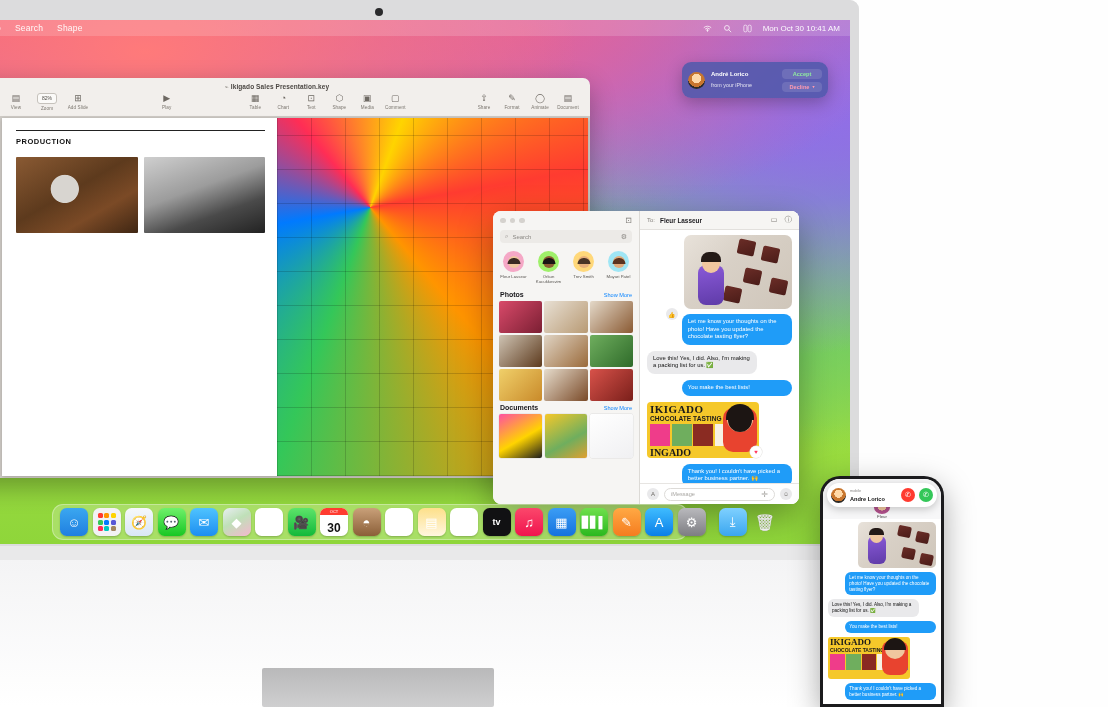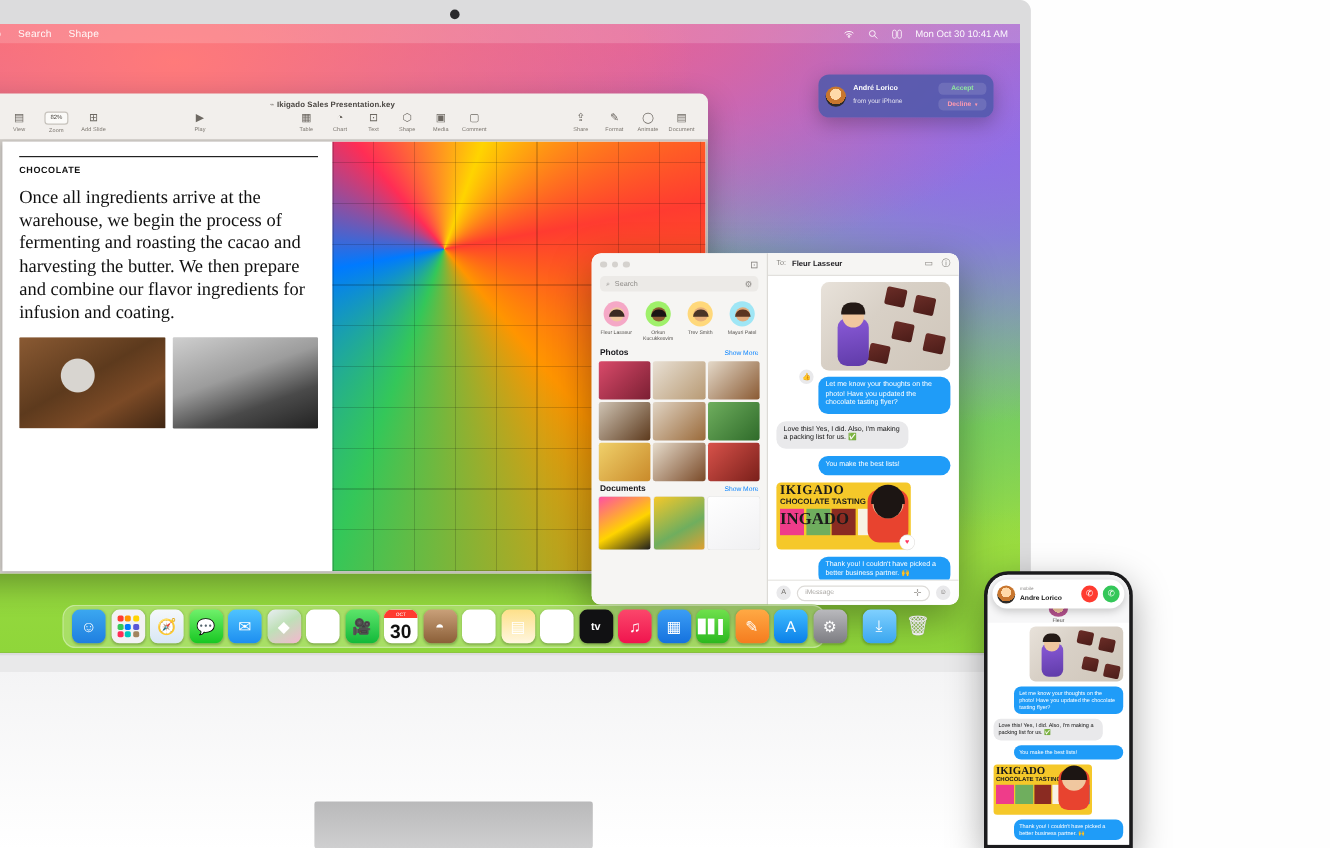--- a/index.html
+++ b/index.html
@@ -307,22 +307,21 @@
         <div class="tb-item">
           <span class="tb-gl">▤</span>
           <span class="tb-lb">Document</span>
         </div>
       </div>
 
       <div class="kn-canvas">
         <div class="slide">
           <div class="slide-left">
             <div class="slide-rule"></div>
-            <div class="kicker">CHOCOLATE</div>
-            <div class="body-copy">Once all ingredients arrive at the warehouse, we begin the process of fermenting and roasting the cacao and harvesting the butter. We then prepare and combine our flavor ingredients for infusion and coating.</div>
+            <div class="kicker">PRODUCTION</div>
             <div class="slide-photos">
               <div class="ph ph1"></div>
               <div class="ph ph2"></div>
             </div>
           </div>
           <div class="slide-right"></div>
         </div>
       </div>
     </div>
 
@@ -444,21 +443,21 @@
           <div class="flyer">
             <div style="position:absolute;left:3px;top:1px;font-family:'Liberation Serif',serif;font-size:11px;letter-spacing:.5px;color:#1a1a1a;font-weight:bold">IKIGADO</div>
             <div style="position:absolute;left:3px;top:13px;font-size:6.6px;font-weight:bold;color:#1a1a1a">CHOCOLATE TASTING</div>
             <div style="position:absolute;left:3px;top:22px;right:3px;height:22px;display:grid;grid-template-columns:repeat(5,1fr);gap:1.5px">
               <div style="background:#ef3c8a"></div>
                 <div style="background:#6fae5e"></div>
               <div style="background:#8a2b22"></div>
                 <div style="background:#f7f2e4"></div>
               <div style="background:#1b8ef2"></div>
             </div>
-            <div style="position:absolute;left:3px;bottom:16px;font-family:'Liberation Serif',serif;font-size:14px;font-weight:bold;color:#1a1a1a">INGADO</div>
+            <div style="position:absolute;left:3px;bottom:0;font-family:'Liberation Serif',serif;font-size:10px;font-weight:bold;color:#1a1a1a">INGADO</div>
             <div style="position:absolute;right:2px;top:6px;width:34px;height:44px;border-radius:10px;background:#e8432f"></div>
             <div style="position:absolute;right:6px;top:4px;width:26px;height:26px;border-radius:50%;background:#f0c79f"></div>
             <div style="position:absolute;right:5px;top:2px;width:28px;height:16px;border-radius:14px 14px 0 0;background:#1c1513"></div>
             <div style="position:absolute;right:7px;top:18px;width:24px;height:12px;border-radius:0 0 12px 12px;background:#1c1513"></div>
           </div>
 
           <div class="tapback heart" style="left:110px;top:216px">♥</div>
           <div class="bub me">Thank you! I couldn't have picked a better business partner. 🙌</div>
 
         </div>
@@ -504,21 +503,21 @@
           <span style="font-size:13px">◆</span>
         </div>
         <div class="dapp" title="Photos" style="background: rgb(255, 255, 255);">
           <span style="font-size:13px">❋</span>
         </div>
         <div class="dapp" title="FaceTime" style="background: linear-gradient(rgb(93, 228, 106), rgb(18, 185, 58));">
           <span style="font-size:13px">🎥</span>
         </div>
         <div class="dapp" title="Calendar" style="background: rgb(255, 255, 255);">
           <span style="position:absolute;left:0;top:0;right:0;height:7px;background:#ff3b30;color:#fff;font-size:4px;text-align:center;line-height:7px">OCT</span>
-          <span style="color:#111;font-size:16px;font-weight:bold;margin-top:12px">30</span>
+          <span style="color:#111;font-size:12px;font-weight:bold;margin-top:12px">30</span>
         </div>
         <div class="dapp" title="Contacts" style="background: linear-gradient(rgb(201, 160, 121), rgb(139, 95, 56));">
           <span style="font-size:13px">◓</span>
         </div>
         <div class="dapp" title="Reminders" style="background: rgb(255, 255, 255);">
           <span style="font-size:13px">≔</span>
         </div>
         <div class="dapp" title="Notes" style="background: linear-gradient(rgb(253, 224, 138), rgb(255, 246, 223));">
           <span style="font-size:13px">▤</span>
         </div>

